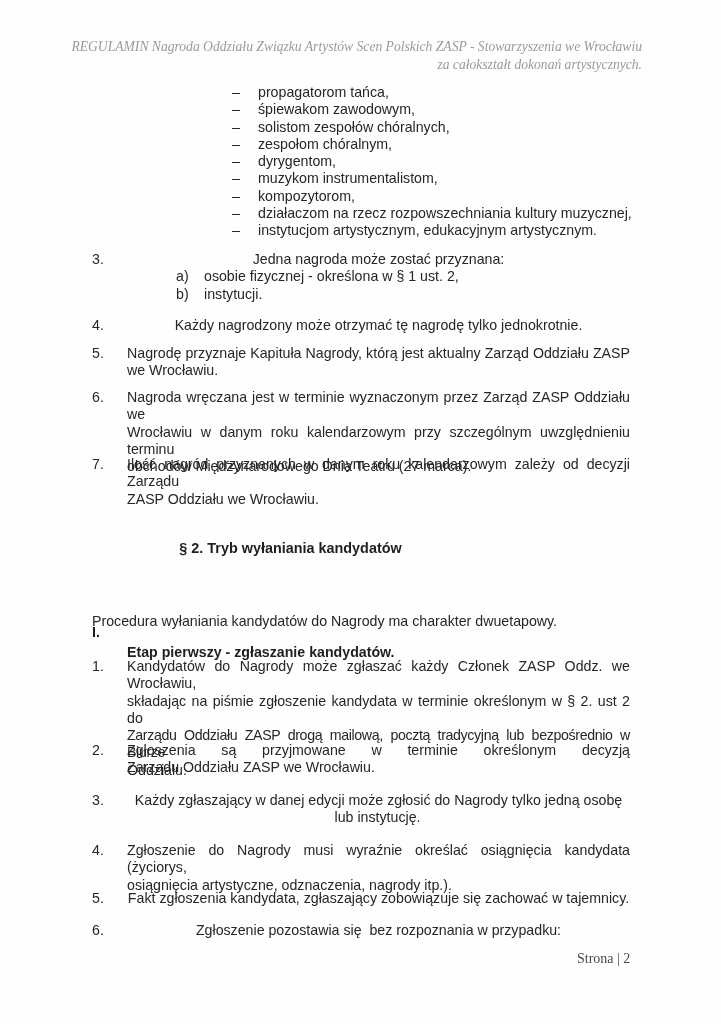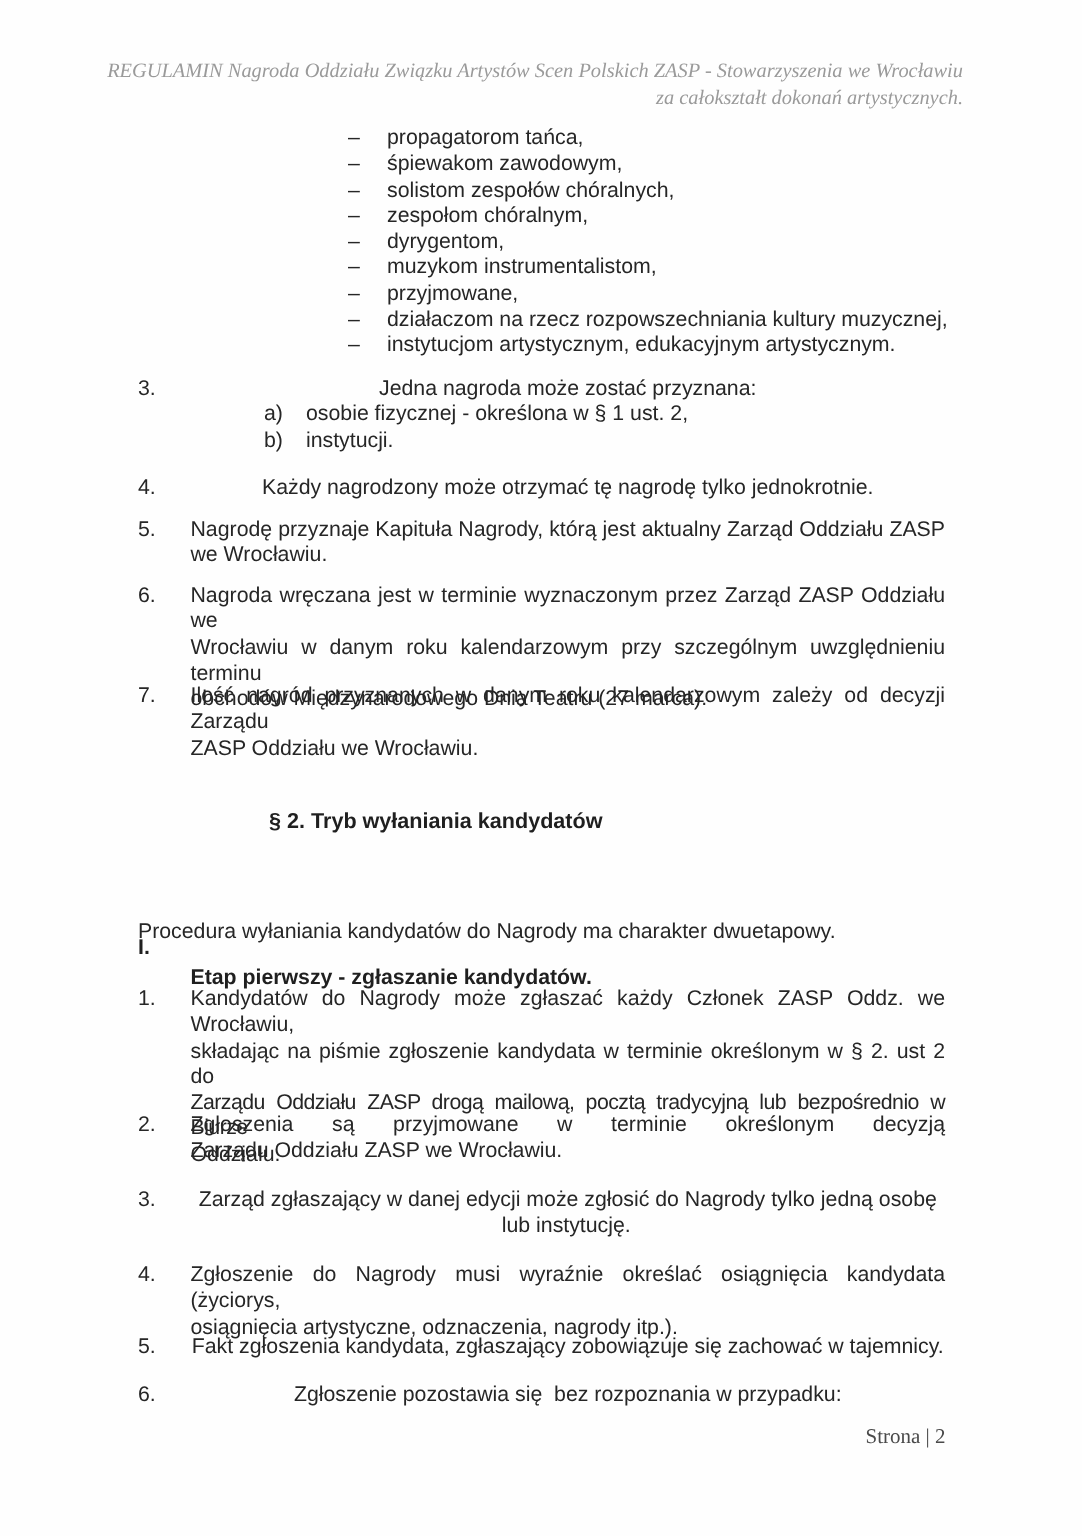--- a/index.html
+++ b/index.html
@@ -73,21 +73,21 @@
     <div class="dash-item">
         <span class="dash">–</span>
         <span class="dtext">dyrygentom,</span>
       </div>
     <div class="dash-item">
         <span class="dash">–</span>
         <span class="dtext">muzykom instrumentalistom,</span>
       </div>
     <div class="dash-item">
         <span class="dash">–</span>
-        <span class="dtext">przyjmowane,</span>
+        <span class="dtext">kompozytorom,</span>
       </div>
     <div class="dash-item">
         <span class="dash">–</span>
         <span class="dtext">działaczom na rzecz rozpowszechniania kultury muzycznej,</span>
       </div>
     <div class="dash-item">
         <span class="dash">–</span>
         <span class="dtext">instytucjom artystycznym, edukacyjnym artystycznym.</span>
       </div>
   </div>
@@ -171,21 +171,21 @@
         <span>określonym</span>
         <span>decyzją</span>
       </div>
       <span class="line">Zarządu Oddziału ZASP we Wrocławiu.</span>
     </div>
   </div>
 
   <div class="num-item txt" style="top:792px;">
     <span class="num">3.</span>
     <div class="body nojust">
-      <span class="line">Zarząd zgłaszający w danej edycji może zgłosić do Nagrody tylko jedną osobę</span>
+      <span class="line">Każdy zgłaszający w danej edycji może zgłosić do Nagrody tylko jedną osobę</span>
       <span class="line" style="margin-left:-2px;">lub instytucję.</span>
     </div>
   </div>
 
   <div class="num-item txt" style="top:842px;">
     <span class="num">4.</span>
     <div class="body">
       <span class="line" style="text-align-last:justify;white-space:normal;">Zgłoszenie do Nagrody musi wyraźnie określać osiągnięcia kandydata (życiorys,</span>
       <span class="line">osiągnięcia artystyczne, odznaczenia, nagrody itp.).</span>
     </div>

